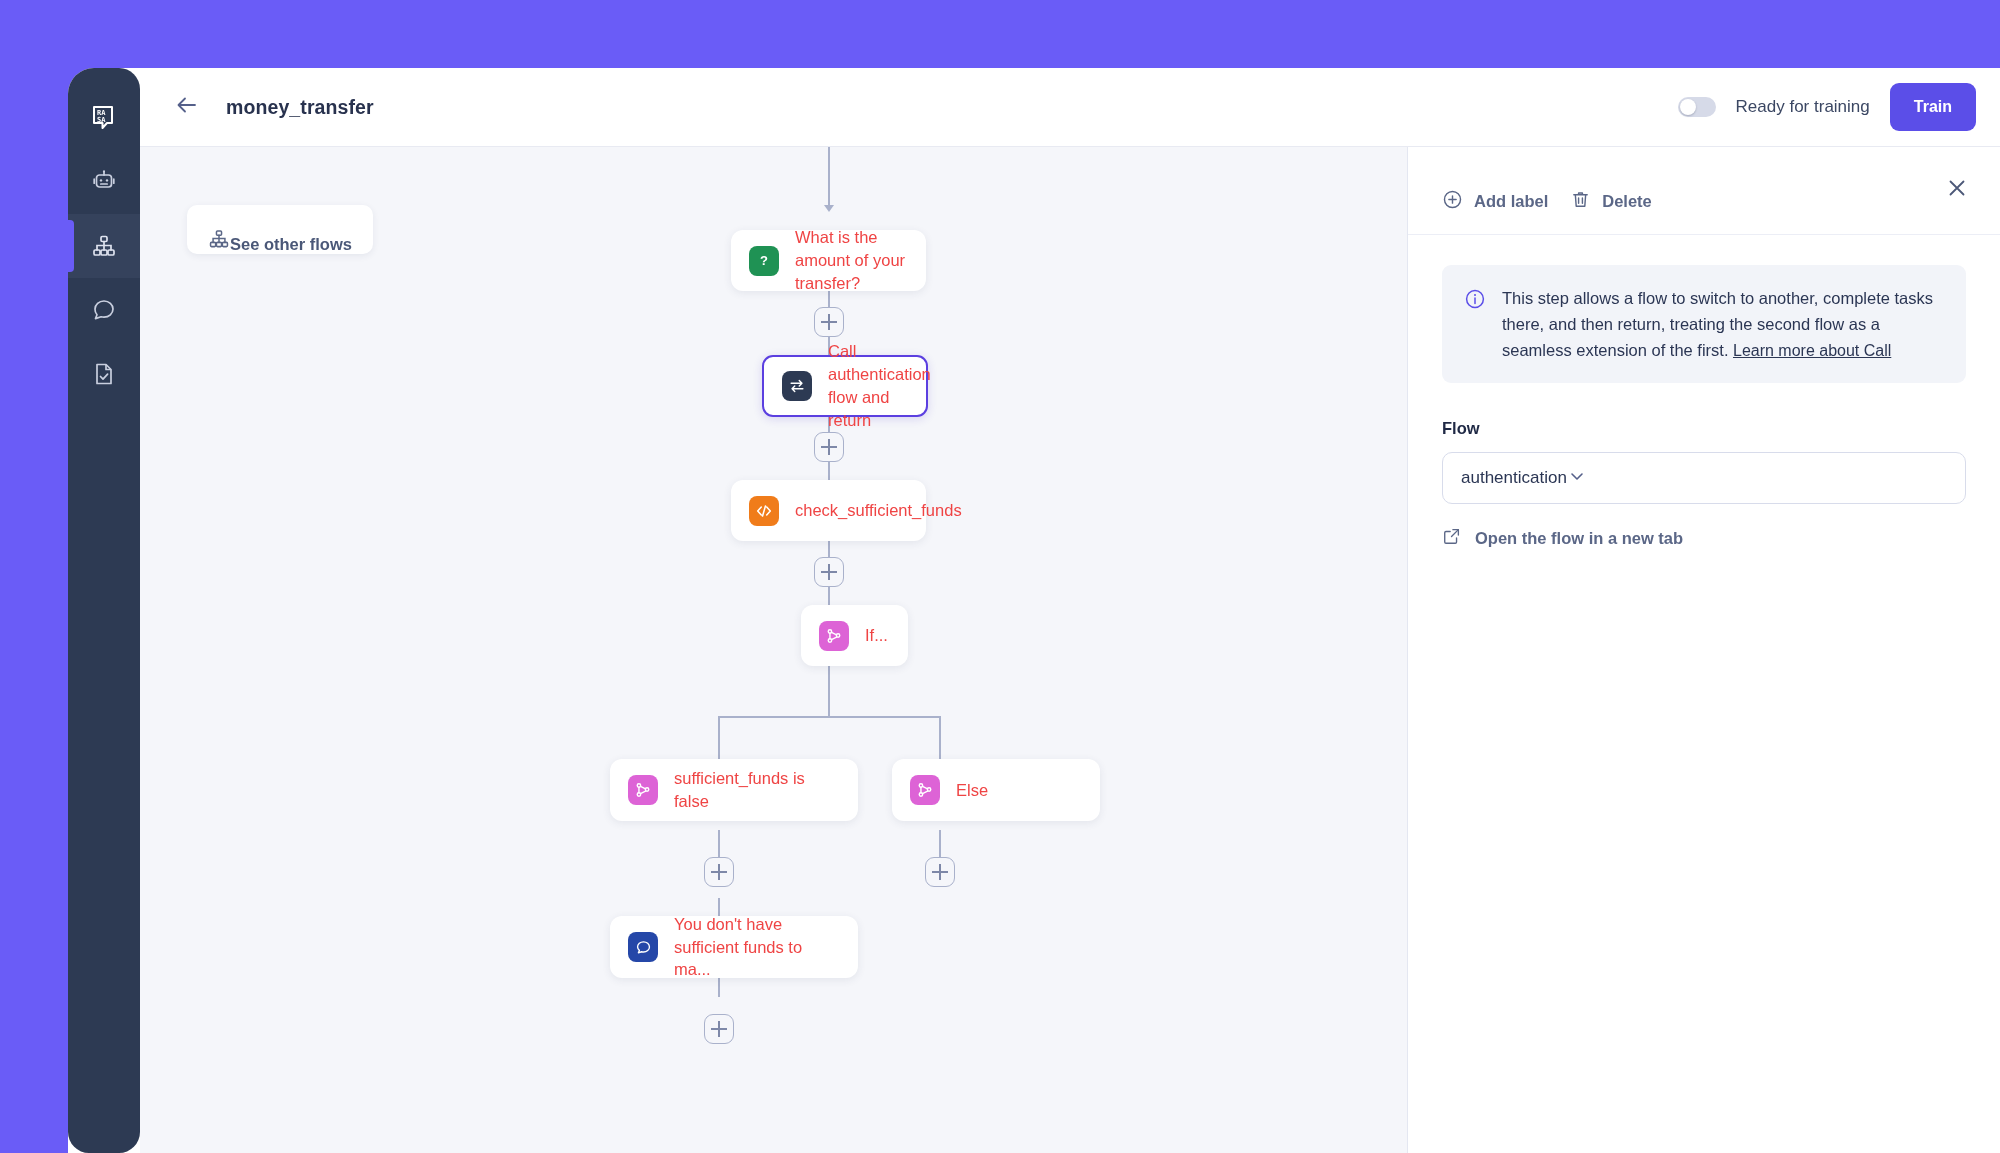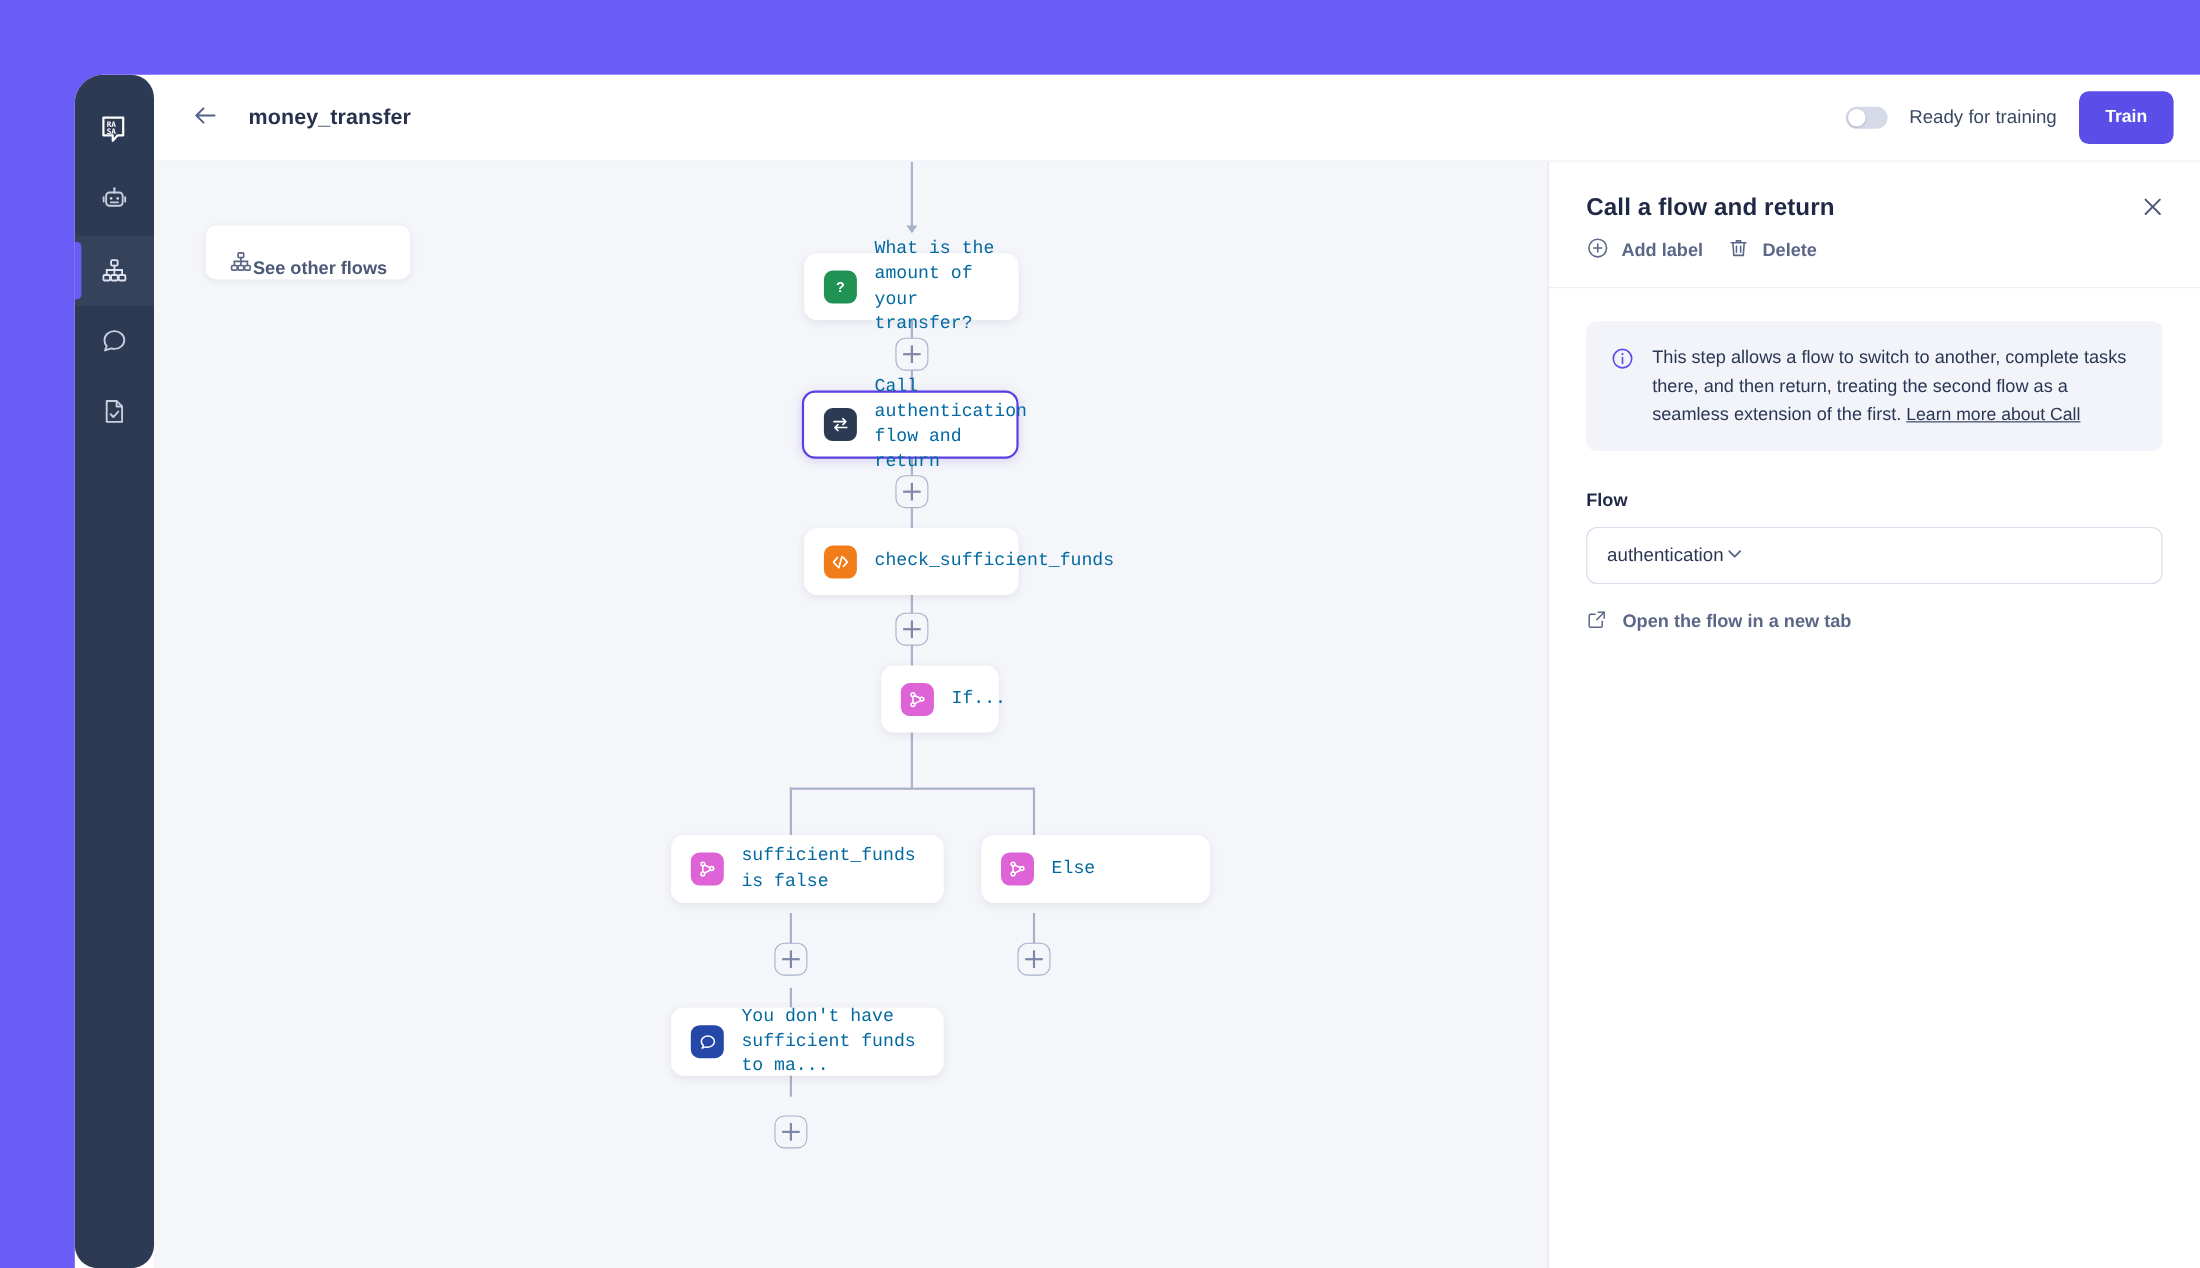--- a/index.html
+++ b/index.html
@@ -131,21 +131,21 @@
     border: 2px solid #5b3fe0;
     box-shadow: 0 2px 10px rgba(60,40,190,.16);
   }
   .node .nicon {
     width: 30px; height: 30px; border-radius: 8px;
     flex: 0 0 30px;
     display: flex; align-items: center; justify-content: center;
     margin-right: 16px;
   }
   .node .nlabel {
-    font-size: 16.5px; color: #0369a1; line-height: 1.38; font-family: Liberation Mono, monospace;
+    font-size: 16.5px; color: #ef4444; line-height: 1.38;
   }
   .ico-green { background: #1f9254; }
   .ico-dark  { background: #2d3a53; }
   .ico-orange{ background: #f07c1a; }
   .ico-pink  { background: #dd63d6; }
   .ico-blue  { background: #2547a8; }
 
   
   .plusbtn {
     position: absolute;
@@ -359,21 +359,21 @@
 
         <div class="node" style="left:591px; top:83px; width:195px; height:61px;">
           <div class="nicon ico-green">
             <svg width="17" height="17" viewBox="0 0 17 17" fill="none">
               <text x="4" y="13" font-family="Liberation Sans, sans-serif" font-size="13" font-weight="bold" fill="#ffffff">?</text>
             </svg>
           </div>
           <div class="nlabel">What is the amount of your transfer?</div>
         </div>
 
-        <div class="node selected" style="left:589px; top:208px; width:197px; height:62px;">
+        <div class="node selected" style="left:622px; top:208px; width:166px; height:62px;border-radius:11px;">
           <div class="nicon ico-dark">
             <svg width="18" height="18" viewBox="0 0 20 20" fill="none" stroke="#ffffff" stroke-width="1.6" stroke-linecap="round" stroke-linejoin="round">
               <path d="M3.5 7h12M12.5 4l3 3-3 3"></path>
               <path d="M16.5 13h-12M7.5 10l-3 3 3 3"></path>
             </svg>
           </div>
           <div class="nlabel">Call authentication flow and return</div>
         </div>
 
         <div class="node" style="left:591px; top:333px; width:195px; height:61px;">
@@ -433,21 +433,20 @@
         <div class="plusbtn" style="left:674px; top:160px;"></div>
         <div class="plusbtn" style="left:674px; top:285px;"></div>
         <div class="plusbtn" style="left:674px; top:410px;"></div>
         <div class="plusbtn" style="left:564px; top:710px;"></div>
         <div class="plusbtn" style="left:785px; top:710px;"></div>
         <div class="plusbtn" style="left:564px; top:867px;"></div>
       </div>
 
       <aside id="panel">
         <div id="panel-head">
-          <div id="panel-title">Call a flow and return</div>
           <div id="panel-close">
             <svg width="26" height="26" viewBox="0 0 26 26" fill="none" stroke="currentColor" stroke-width="1.8" stroke-linecap="round">
               <path d="M6.5 6.5l13 13M19.5 6.5l-13 13"></path>
             </svg>
           </div>
 
           <div id="panel-actions">
             <div class="paction">
               <span>
                 <svg width="21" height="21" viewBox="0 0 22 22" fill="none" stroke="#5b6787" stroke-width="1.5" stroke-linecap="round">

